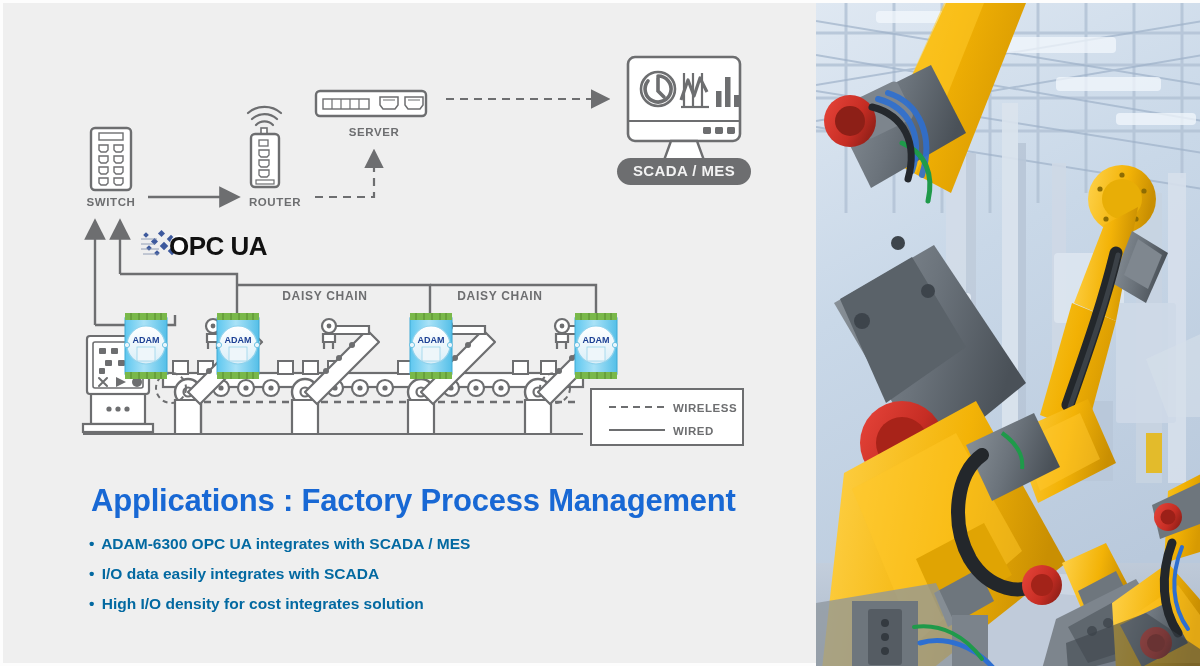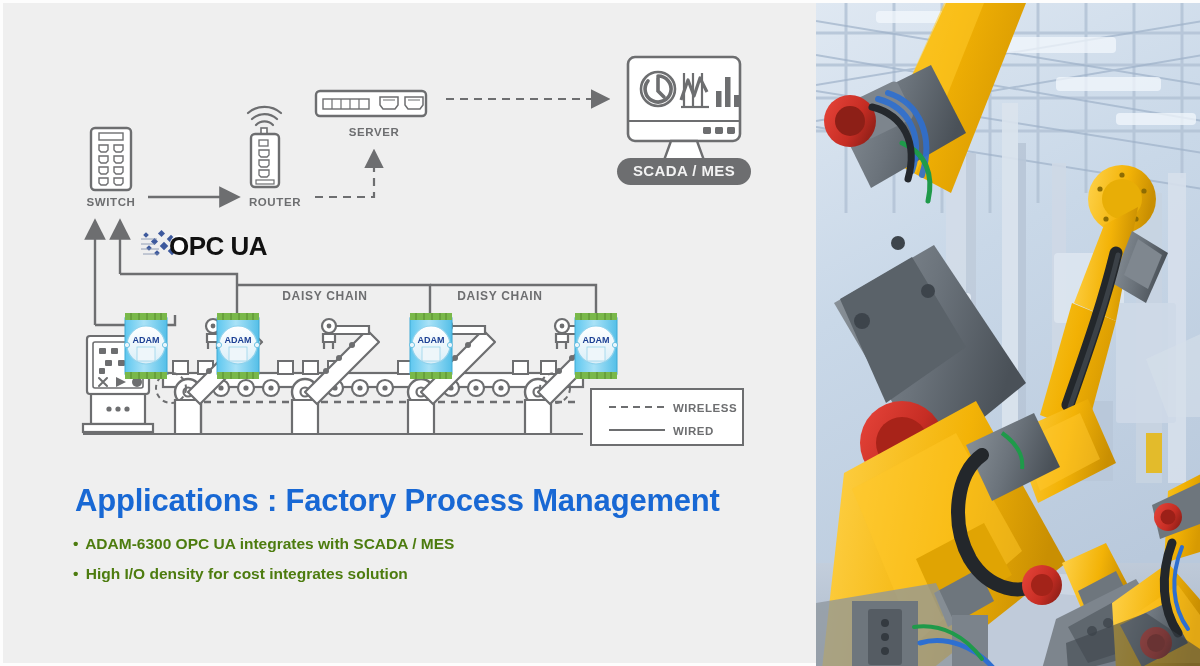--- a/index.html
+++ b/index.html
@@ -16,32 +16,32 @@
     border-left:3px solid #fdfdfd;
     border-bottom:3px solid #fdfdfd;
   }
   
   #diagram{
     position:absolute;left:0;top:0;width:816px;height:470px;
   }
   #diagram svg{display:block;}
   
   #textblock{
-    position:absolute;left:60px;top:480px;width:740px;
+    position:absolute;left:76px;top:480px;width:740px;
   }
   #title{
     color:#1868d4;
     font-size:31px;
     font-weight:bold;
     letter-spacing:-0.2px;
     white-space:nowrap;
     margin:0 0 16px 12px;
   }
   .bullet{
-    color:#4d7c0f;
+    color:#0369a1;
     font-size:15.5px;
     font-weight:bold;
     margin:0 0 12px 10px;
     white-space:nowrap;
   }
   .bullet .dot{margin-right:3px;}
   
   #photo{
     position:absolute;left:813px;top:0;width:387px;height:666px;
     overflow:hidden;
@@ -401,20 +401,24 @@
   </div>
 
   <div id="textblock">
     <div id="title">Applications : Factory Process Management</div>
     <div class="bullet">
       <span class="dot">•</span>
       <span>ADAM-6300 OPC UA integrates with SCADA / MES</span>
     </div>
     <div class="bullet">
       <span class="dot">•</span>
+      <span>I/O data easily integrates with SCADA</span>
+    </div>
+    <div class="bullet">
+      <span class="dot">•</span>
       <span>High I/O density for cost integrates solution</span>
     </div>
   </div>
 
   <div id="photo">
   <svg width="387" height="666" viewBox="0 0 387 666" xmlns="http://www.w3.org/2000/svg">
     <defs>
       <linearGradient id="hall" x1="0" y1="0" x2="0.3" y2="1">
         <stop offset="0%" stop-color="#dfe8f2"></stop>
         <stop offset="45%" stop-color="#c9d8e8"></stop>

